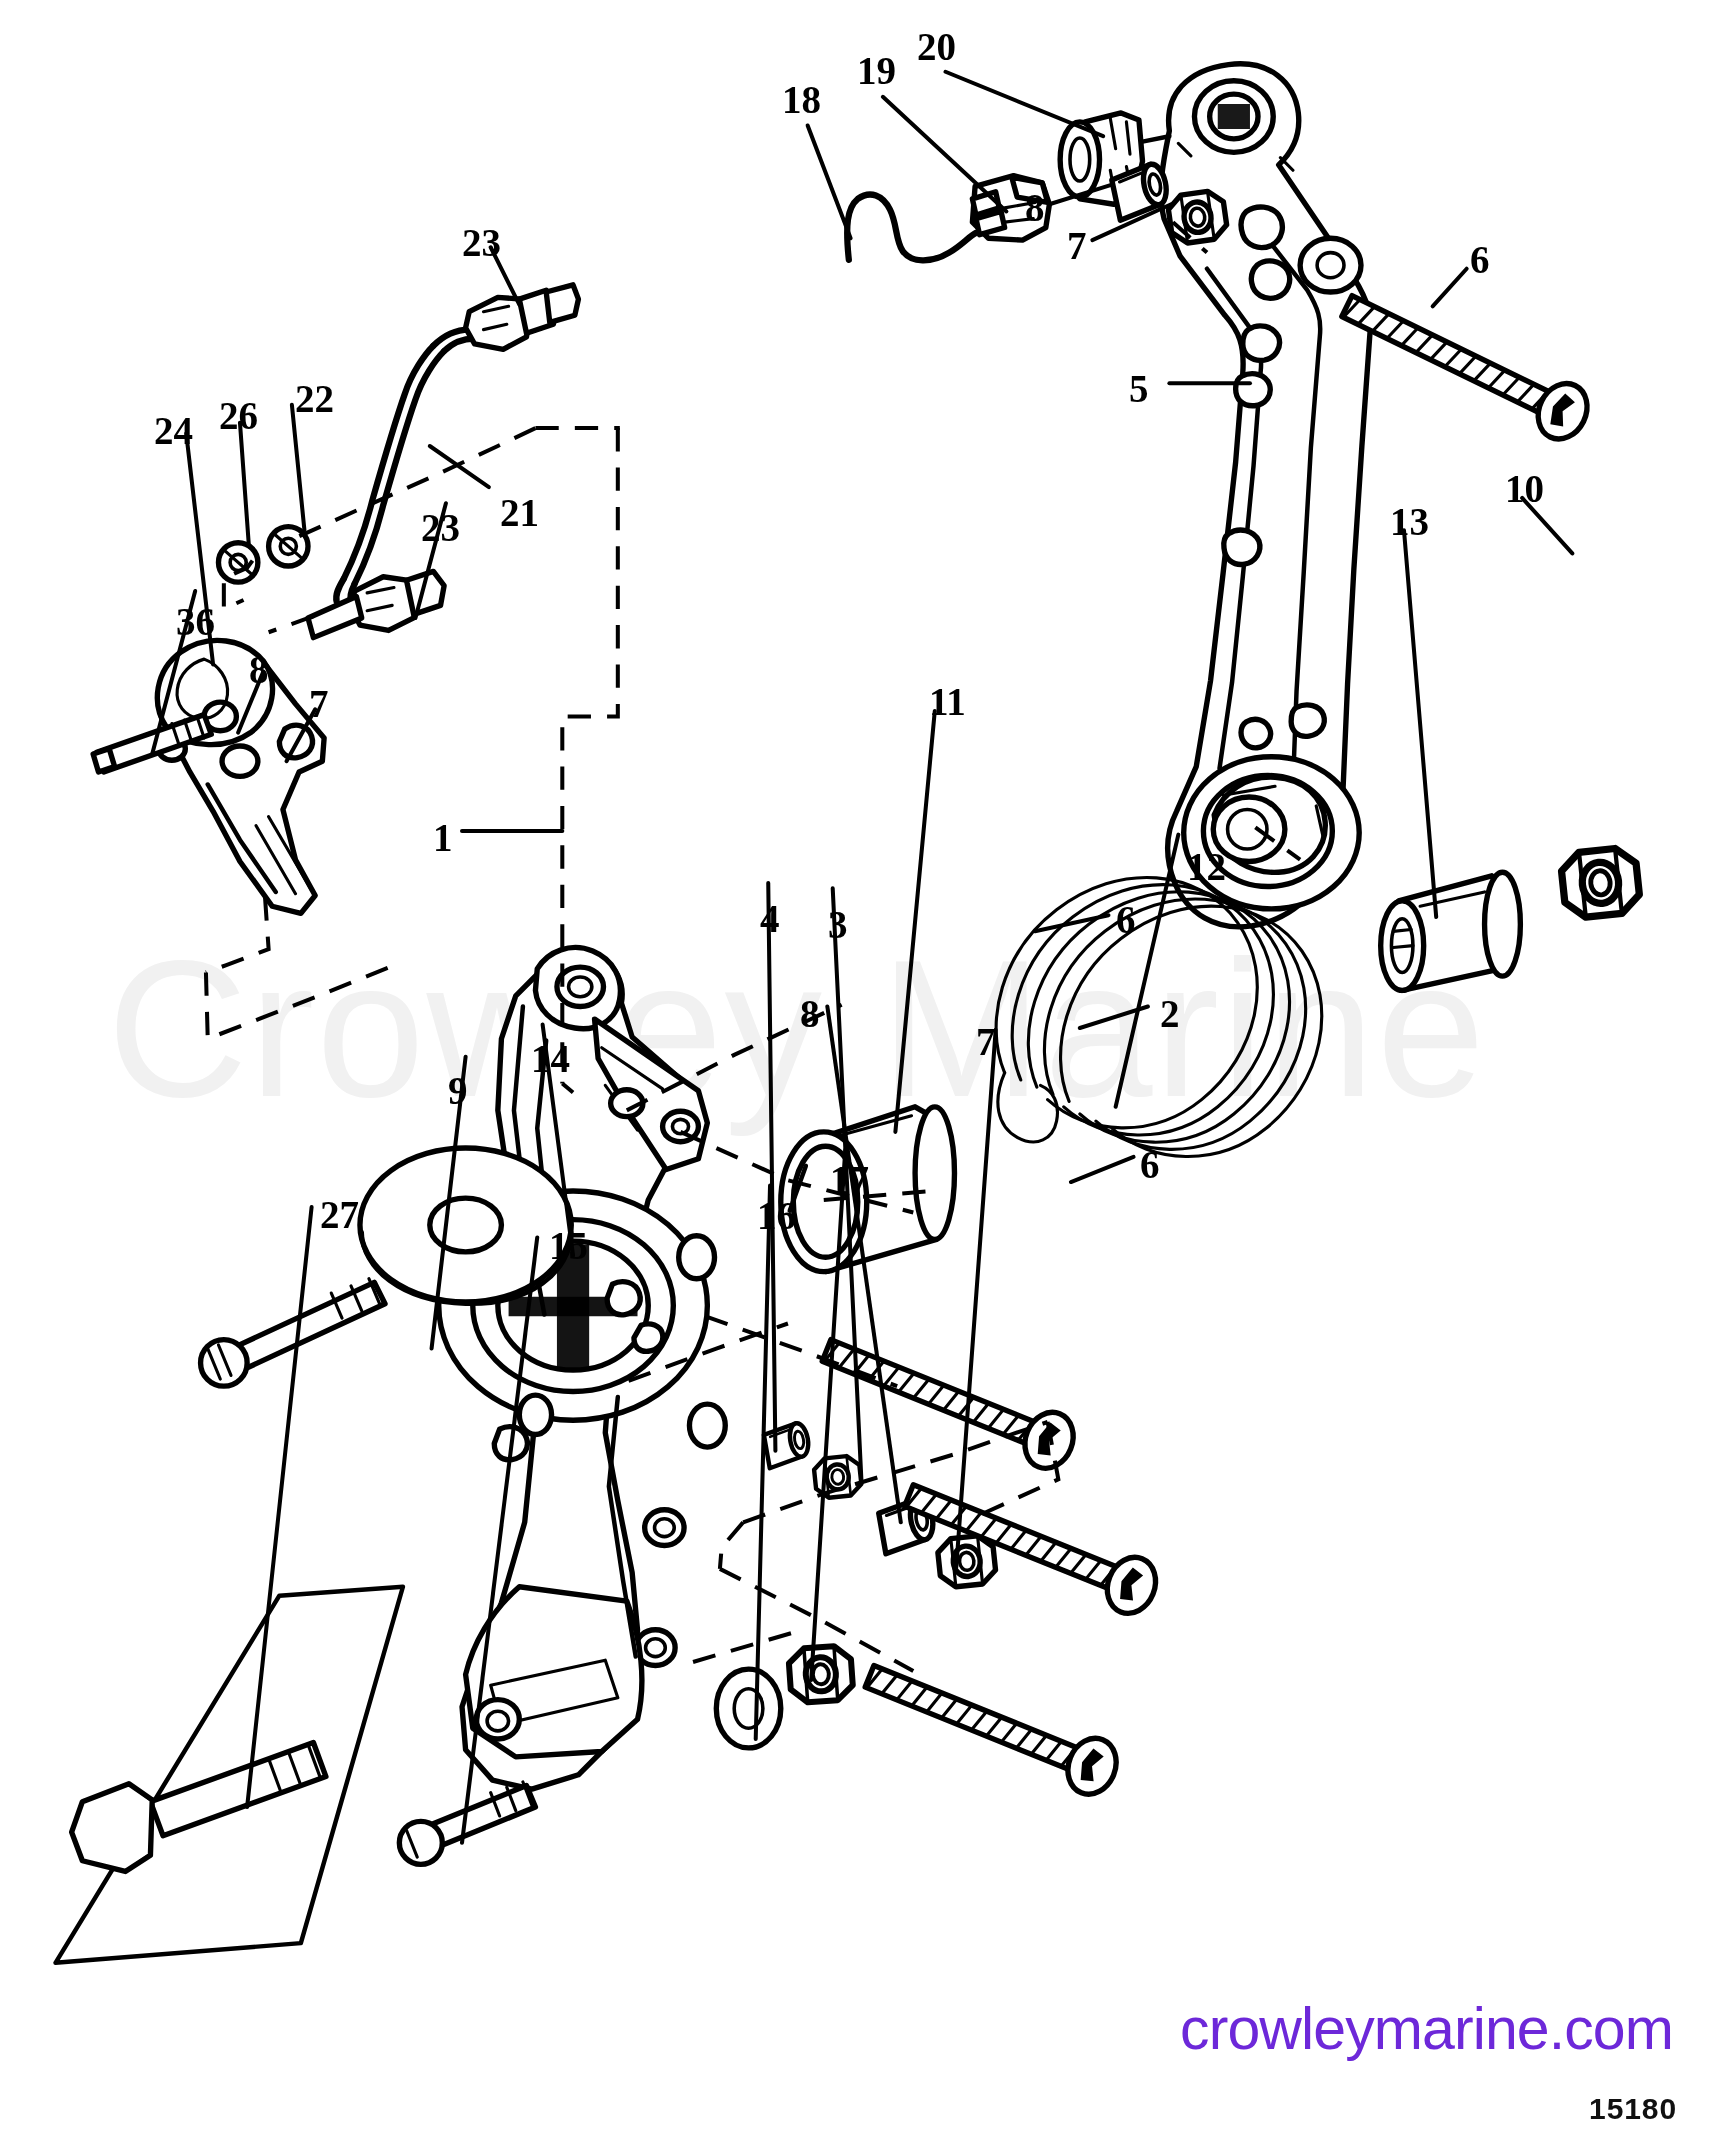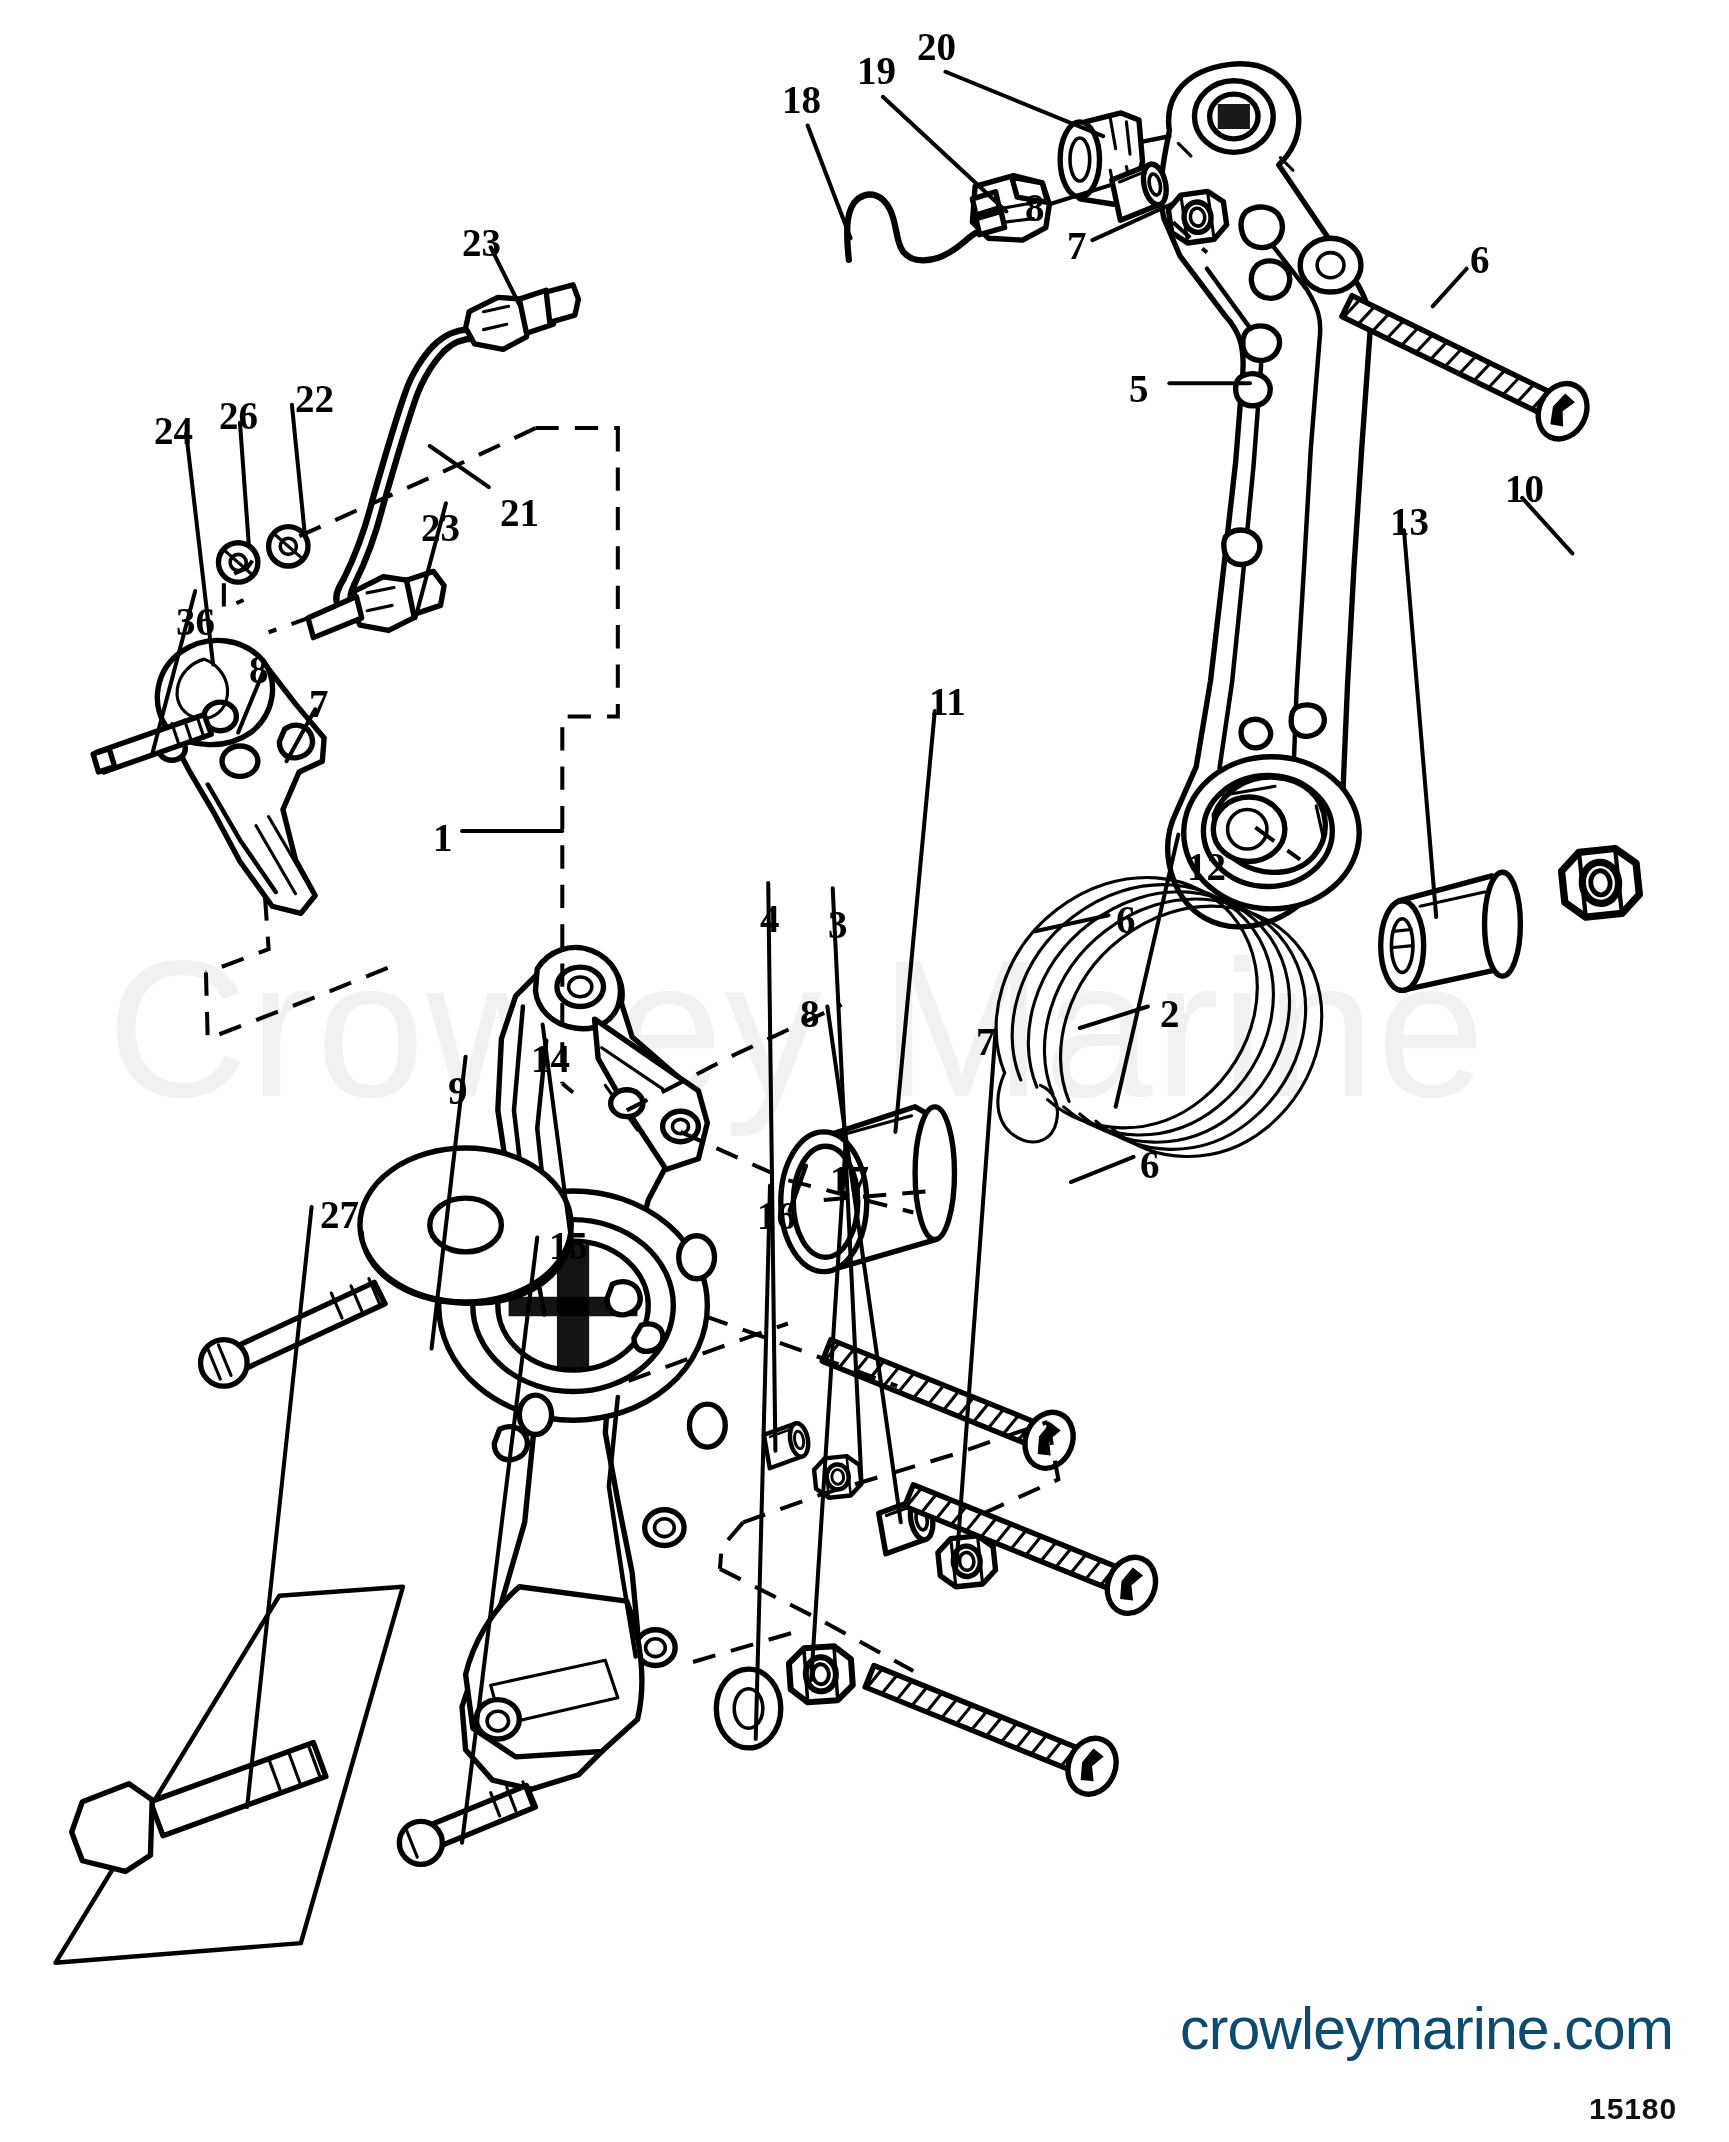--- a/index.html
+++ b/index.html
@@ -25,21 +25,21 @@
     white-space:nowrap;
     user-select:none;
     pointer-events:none;
     line-height:1;
   }
   .url{
     position:absolute;
     right:56px; top:1995px;
     font-family:"Liberation Sans",sans-serif;
     font-size:59px;
-    color:#0c4a6e;
+    color:#6d28d9;
     letter-spacing:-0.9px;
     white-space:nowrap;
   }
   .diagnum{
     position:absolute;
     right:52px; top:2092px;
     font-family:"Liberation Sans",sans-serif;
     font-weight:700;
     font-size:30px;
     color:#111;

